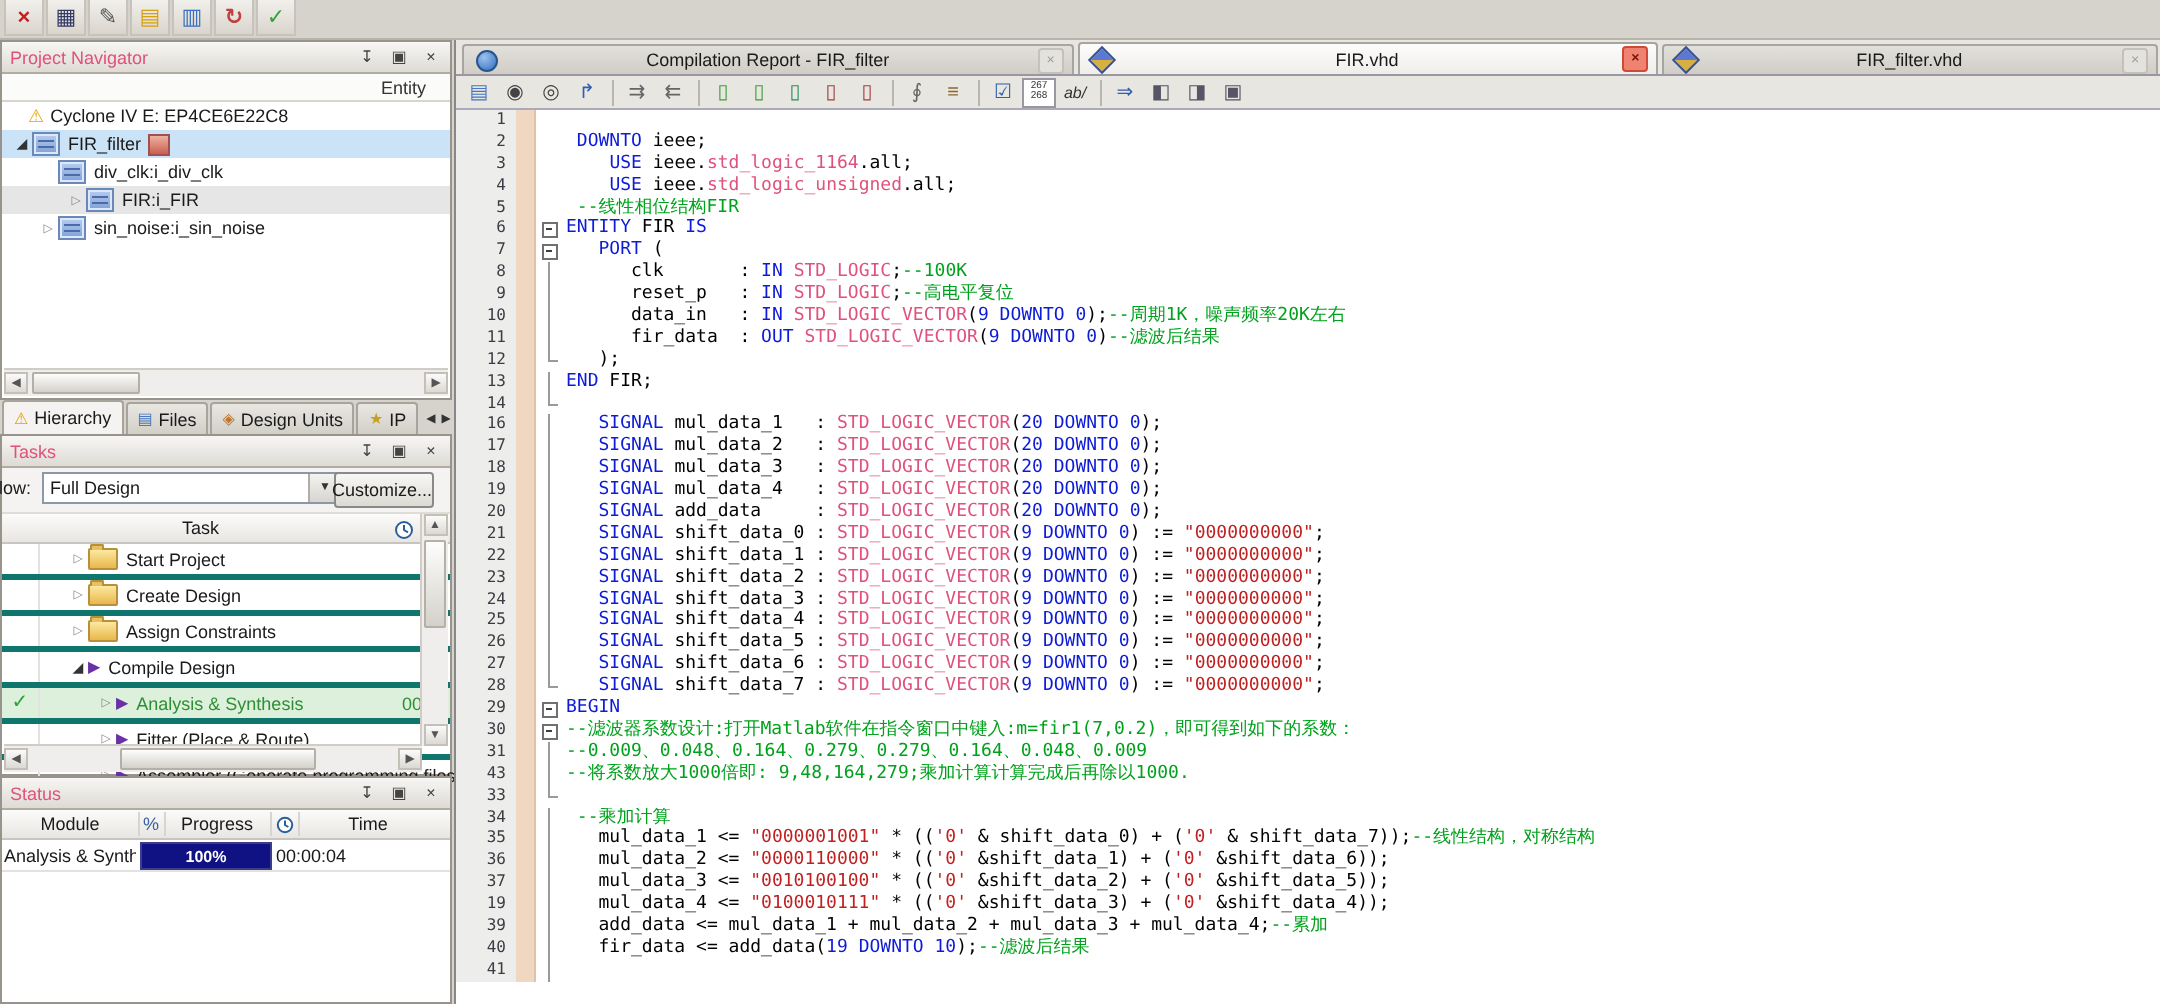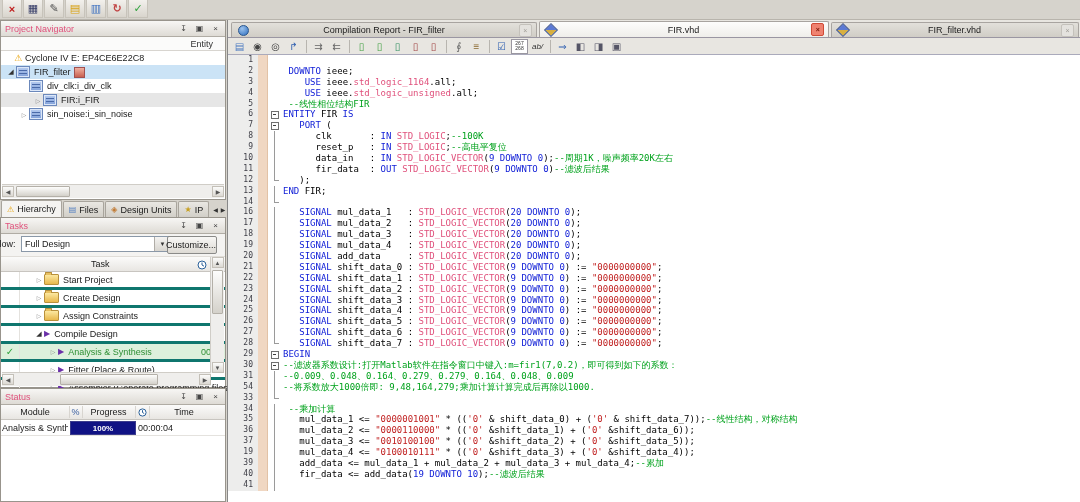--- a/index.html
+++ b/index.html
@@ -385,21 +385,21 @@
       <div class="cl"><span class="ln">22</span><span class="pinkm"></span><span class="fold f-l"></span><span class="seg"><span class="p">   </span><span class="k">SIGNAL</span><span class="p"> shift_data_1 : </span><span class="t">STD_LOGIC_VECTOR</span><span class="p">(</span><span class="nu">9</span><span class="p"> </span><span class="k">DOWNTO</span><span class="p"> </span><span class="nu">0</span><span class="p">) := </span><span class="st">"0000000000"</span><span class="p">;</span></span></div>
       <div class="cl"><span class="ln">23</span><span class="pinkm"></span><span class="fold f-l"></span><span class="seg"><span class="p">   </span><span class="k">SIGNAL</span><span class="p"> shift_data_2 : </span><span class="t">STD_LOGIC_VECTOR</span><span class="p">(</span><span class="nu">9</span><span class="p"> </span><span class="k">DOWNTO</span><span class="p"> </span><span class="nu">0</span><span class="p">) := </span><span class="st">"0000000000"</span><span class="p">;</span></span></div>
       <div class="cl"><span class="ln">24</span><span class="pinkm"></span><span class="fold f-l"></span><span class="seg"><span class="p">   </span><span class="k">SIGNAL</span><span class="p"> shift_data_3 : </span><span class="t">STD_LOGIC_VECTOR</span><span class="p">(</span><span class="nu">9</span><span class="p"> </span><span class="k">DOWNTO</span><span class="p"> </span><span class="nu">0</span><span class="p">) := </span><span class="st">"0000000000"</span><span class="p">;</span></span></div>
       <div class="cl"><span class="ln">25</span><span class="pinkm"></span><span class="fold f-l"></span><span class="seg"><span class="p">   </span><span class="k">SIGNAL</span><span class="p"> shift_data_4 : </span><span class="t">STD_LOGIC_VECTOR</span><span class="p">(</span><span class="nu">9</span><span class="p"> </span><span class="k">DOWNTO</span><span class="p"> </span><span class="nu">0</span><span class="p">) := </span><span class="st">"0000000000"</span><span class="p">;</span></span></div>
       <div class="cl"><span class="ln">26</span><span class="pinkm"></span><span class="fold f-l"></span><span class="seg"><span class="p">   </span><span class="k">SIGNAL</span><span class="p"> shift_data_5 : </span><span class="t">STD_LOGIC_VECTOR</span><span class="p">(</span><span class="nu">9</span><span class="p"> </span><span class="k">DOWNTO</span><span class="p"> </span><span class="nu">0</span><span class="p">) := </span><span class="st">"0000000000"</span><span class="p">;</span></span></div>
       <div class="cl"><span class="ln">27</span><span class="pinkm"></span><span class="fold f-l"></span><span class="seg"><span class="p">   </span><span class="k">SIGNAL</span><span class="p"> shift_data_6 : </span><span class="t">STD_LOGIC_VECTOR</span><span class="p">(</span><span class="nu">9</span><span class="p"> </span><span class="k">DOWNTO</span><span class="p"> </span><span class="nu">0</span><span class="p">) := </span><span class="st">"0000000000"</span><span class="p">;</span></span></div>
       <div class="cl"><span class="ln">28</span><span class="pinkm"></span><span class="fold f-e"></span><span class="seg"><span class="p">   </span><span class="k">SIGNAL</span><span class="p"> shift_data_7 : </span><span class="t">STD_LOGIC_VECTOR</span><span class="p">(</span><span class="nu">9</span><span class="p"> </span><span class="k">DOWNTO</span><span class="p"> </span><span class="nu">0</span><span class="p">) := </span><span class="st">"0000000000"</span><span class="p">;</span></span></div>
       <div class="cl"><span class="ln">29</span><span class="pinkm"></span><span class="fold f-b"></span><span class="seg"><span class="k">BEGIN</span></span></div>
       <div class="cl"><span class="ln">30</span><span class="pinkm"></span><span class="fold f-b"></span><span class="seg"><span class="c">--滤波器系数设计:打开Matlab软件在指令窗口中键入:m=fir1(7,0.2)，即可得到如下的系数：</span></span></div>
       <div class="cl"><span class="ln">31</span><span class="pinkm"></span><span class="fold f-l"></span><span class="seg"><span class="c">--0.009、0.048、0.164、0.279、0.279、0.164、0.048、0.009</span></span></div>
-      <div class="cl"><span class="ln">54</span><span class="pinkm"></span><span class="fold f-l"></span><span class="seg"><span class="c">--将系数放大1000倍即: 9,48,164,279;乘加计算计算完成后再除以1000.</span></span></div>
+      <div class="cl"><span class="ln">43</span><span class="pinkm"></span><span class="fold f-l"></span><span class="seg"><span class="c">--将系数放大1000倍即: 9,48,164,279;乘加计算计算完成后再除以1000.</span></span></div>
       <div class="cl"><span class="ln">33</span><span class="pinkm"></span><span class="fold f-e"></span><span class="seg"></span></div>
       <div class="cl"><span class="ln">34</span><span class="pinkm"></span><span class="fold f-l"></span><span class="seg"><span class="p"> </span><span class="c">--乘加计算</span></span></div>
       <div class="cl"><span class="ln">35</span><span class="pinkm"></span><span class="fold f-l"></span><span class="seg"><span class="p">   mul_data_1 &lt;= </span><span class="st">"0000001001"</span><span class="p"> * ((</span><span class="st">'0'</span><span class="p"> &amp; shift_data_0) + (</span><span class="st">'0'</span><span class="p"> &amp; shift_data_7));</span><span class="c">--线性结构，对称结构</span></span></div>
       <div class="cl"><span class="ln">36</span><span class="pinkm"></span><span class="fold f-l"></span><span class="seg"><span class="p">   mul_data_2 &lt;= </span><span class="st">"0000110000"</span><span class="p"> * ((</span><span class="st">'0'</span><span class="p"> &amp;shift_data_1) + (</span><span class="st">'0'</span><span class="p"> &amp;shift_data_6));</span></span></div>
       <div class="cl"><span class="ln">37</span><span class="pinkm"></span><span class="fold f-l"></span><span class="seg"><span class="p">   mul_data_3 &lt;= </span><span class="st">"0010100100"</span><span class="p"> * ((</span><span class="st">'0'</span><span class="p"> &amp;shift_data_2) + (</span><span class="st">'0'</span><span class="p"> &amp;shift_data_5));</span></span></div>
       <div class="cl"><span class="ln">19</span><span class="pinkm"></span><span class="fold f-l"></span><span class="seg"><span class="p">   mul_data_4 &lt;= </span><span class="st">"0100010111"</span><span class="p"> * ((</span><span class="st">'0'</span><span class="p"> &amp;shift_data_3) + (</span><span class="st">'0'</span><span class="p"> &amp;shift_data_4));</span></span></div>
       <div class="cl"><span class="ln">39</span><span class="pinkm"></span><span class="fold f-l"></span><span class="seg"><span class="p">   add_data &lt;= mul_data_1 + mul_data_2 + mul_data_3 + mul_data_4;</span><span class="c">--累加</span></span></div>
       <div class="cl"><span class="ln">40</span><span class="pinkm"></span><span class="fold f-l"></span><span class="seg"><span class="p">   fir_data &lt;= add_data(</span><span class="nu">19</span><span class="p"> </span><span class="k">DOWNTO</span><span class="p"> </span><span class="nu">10</span><span class="p">);</span><span class="c">--滤波后结果</span></span></div>
       <div class="cl"><span class="ln">41</span><span class="pinkm"></span><span class="fold f-l"></span><span class="seg"></span></div>
     </div>

